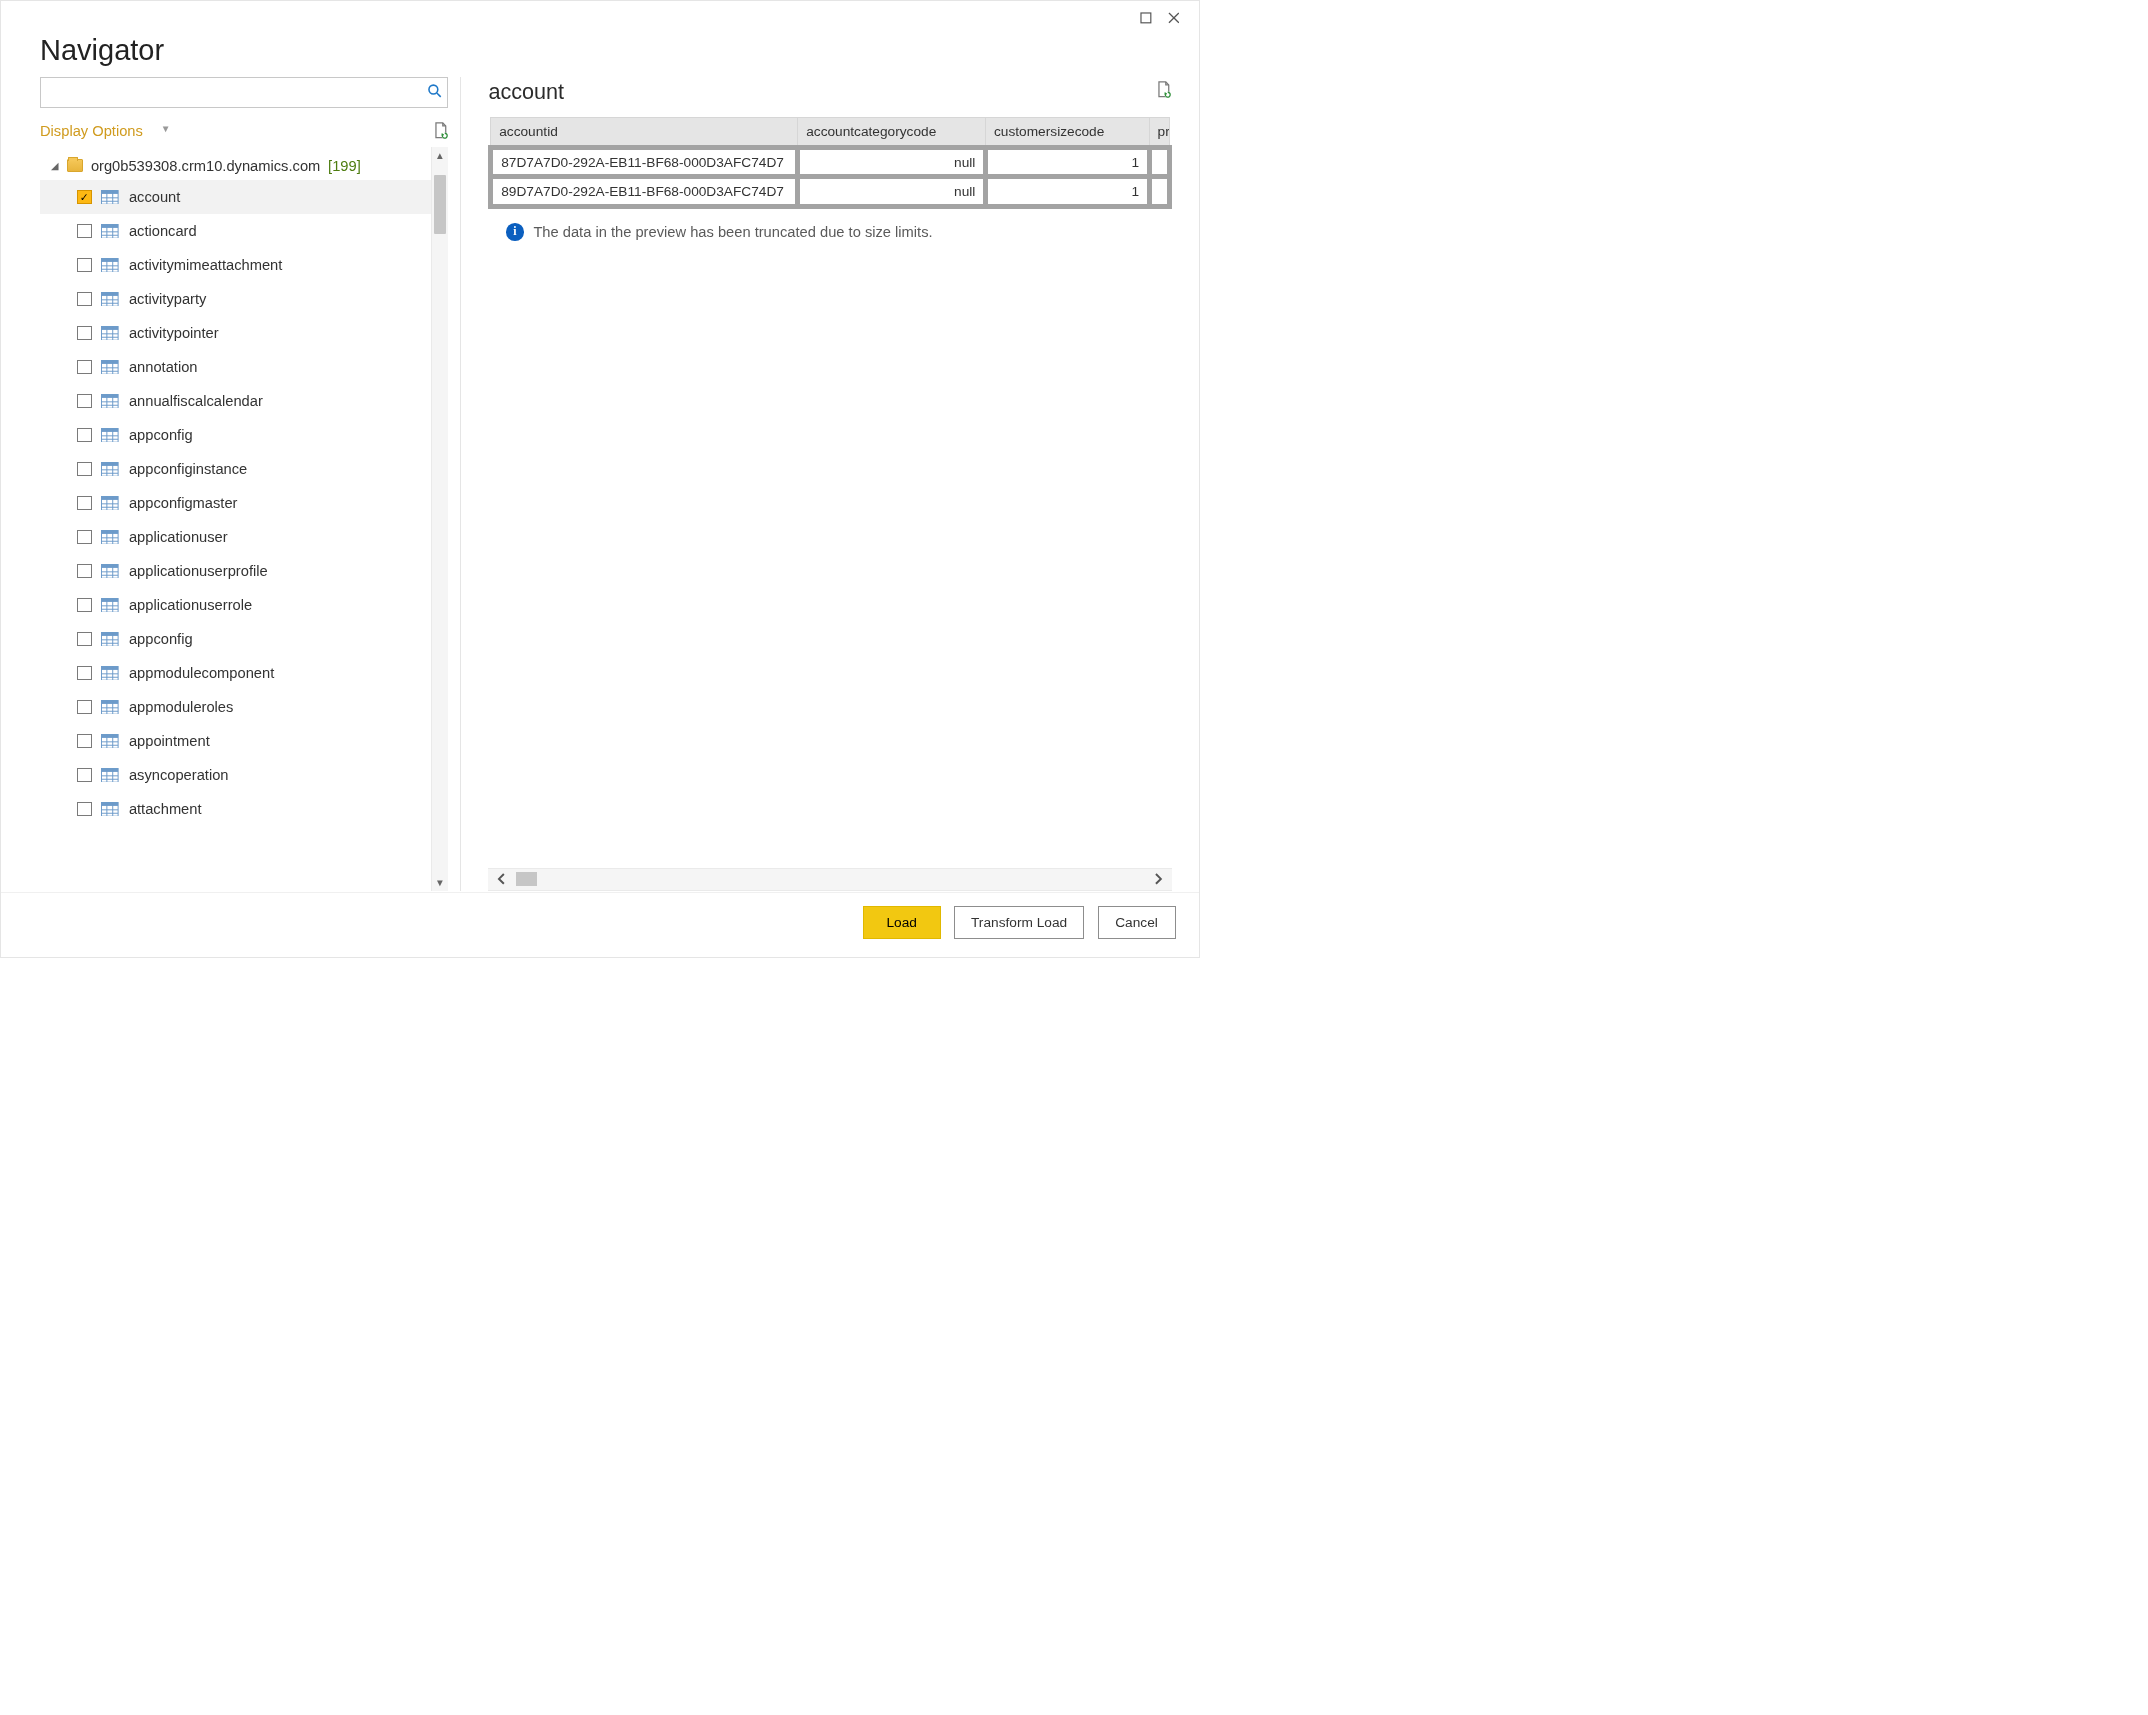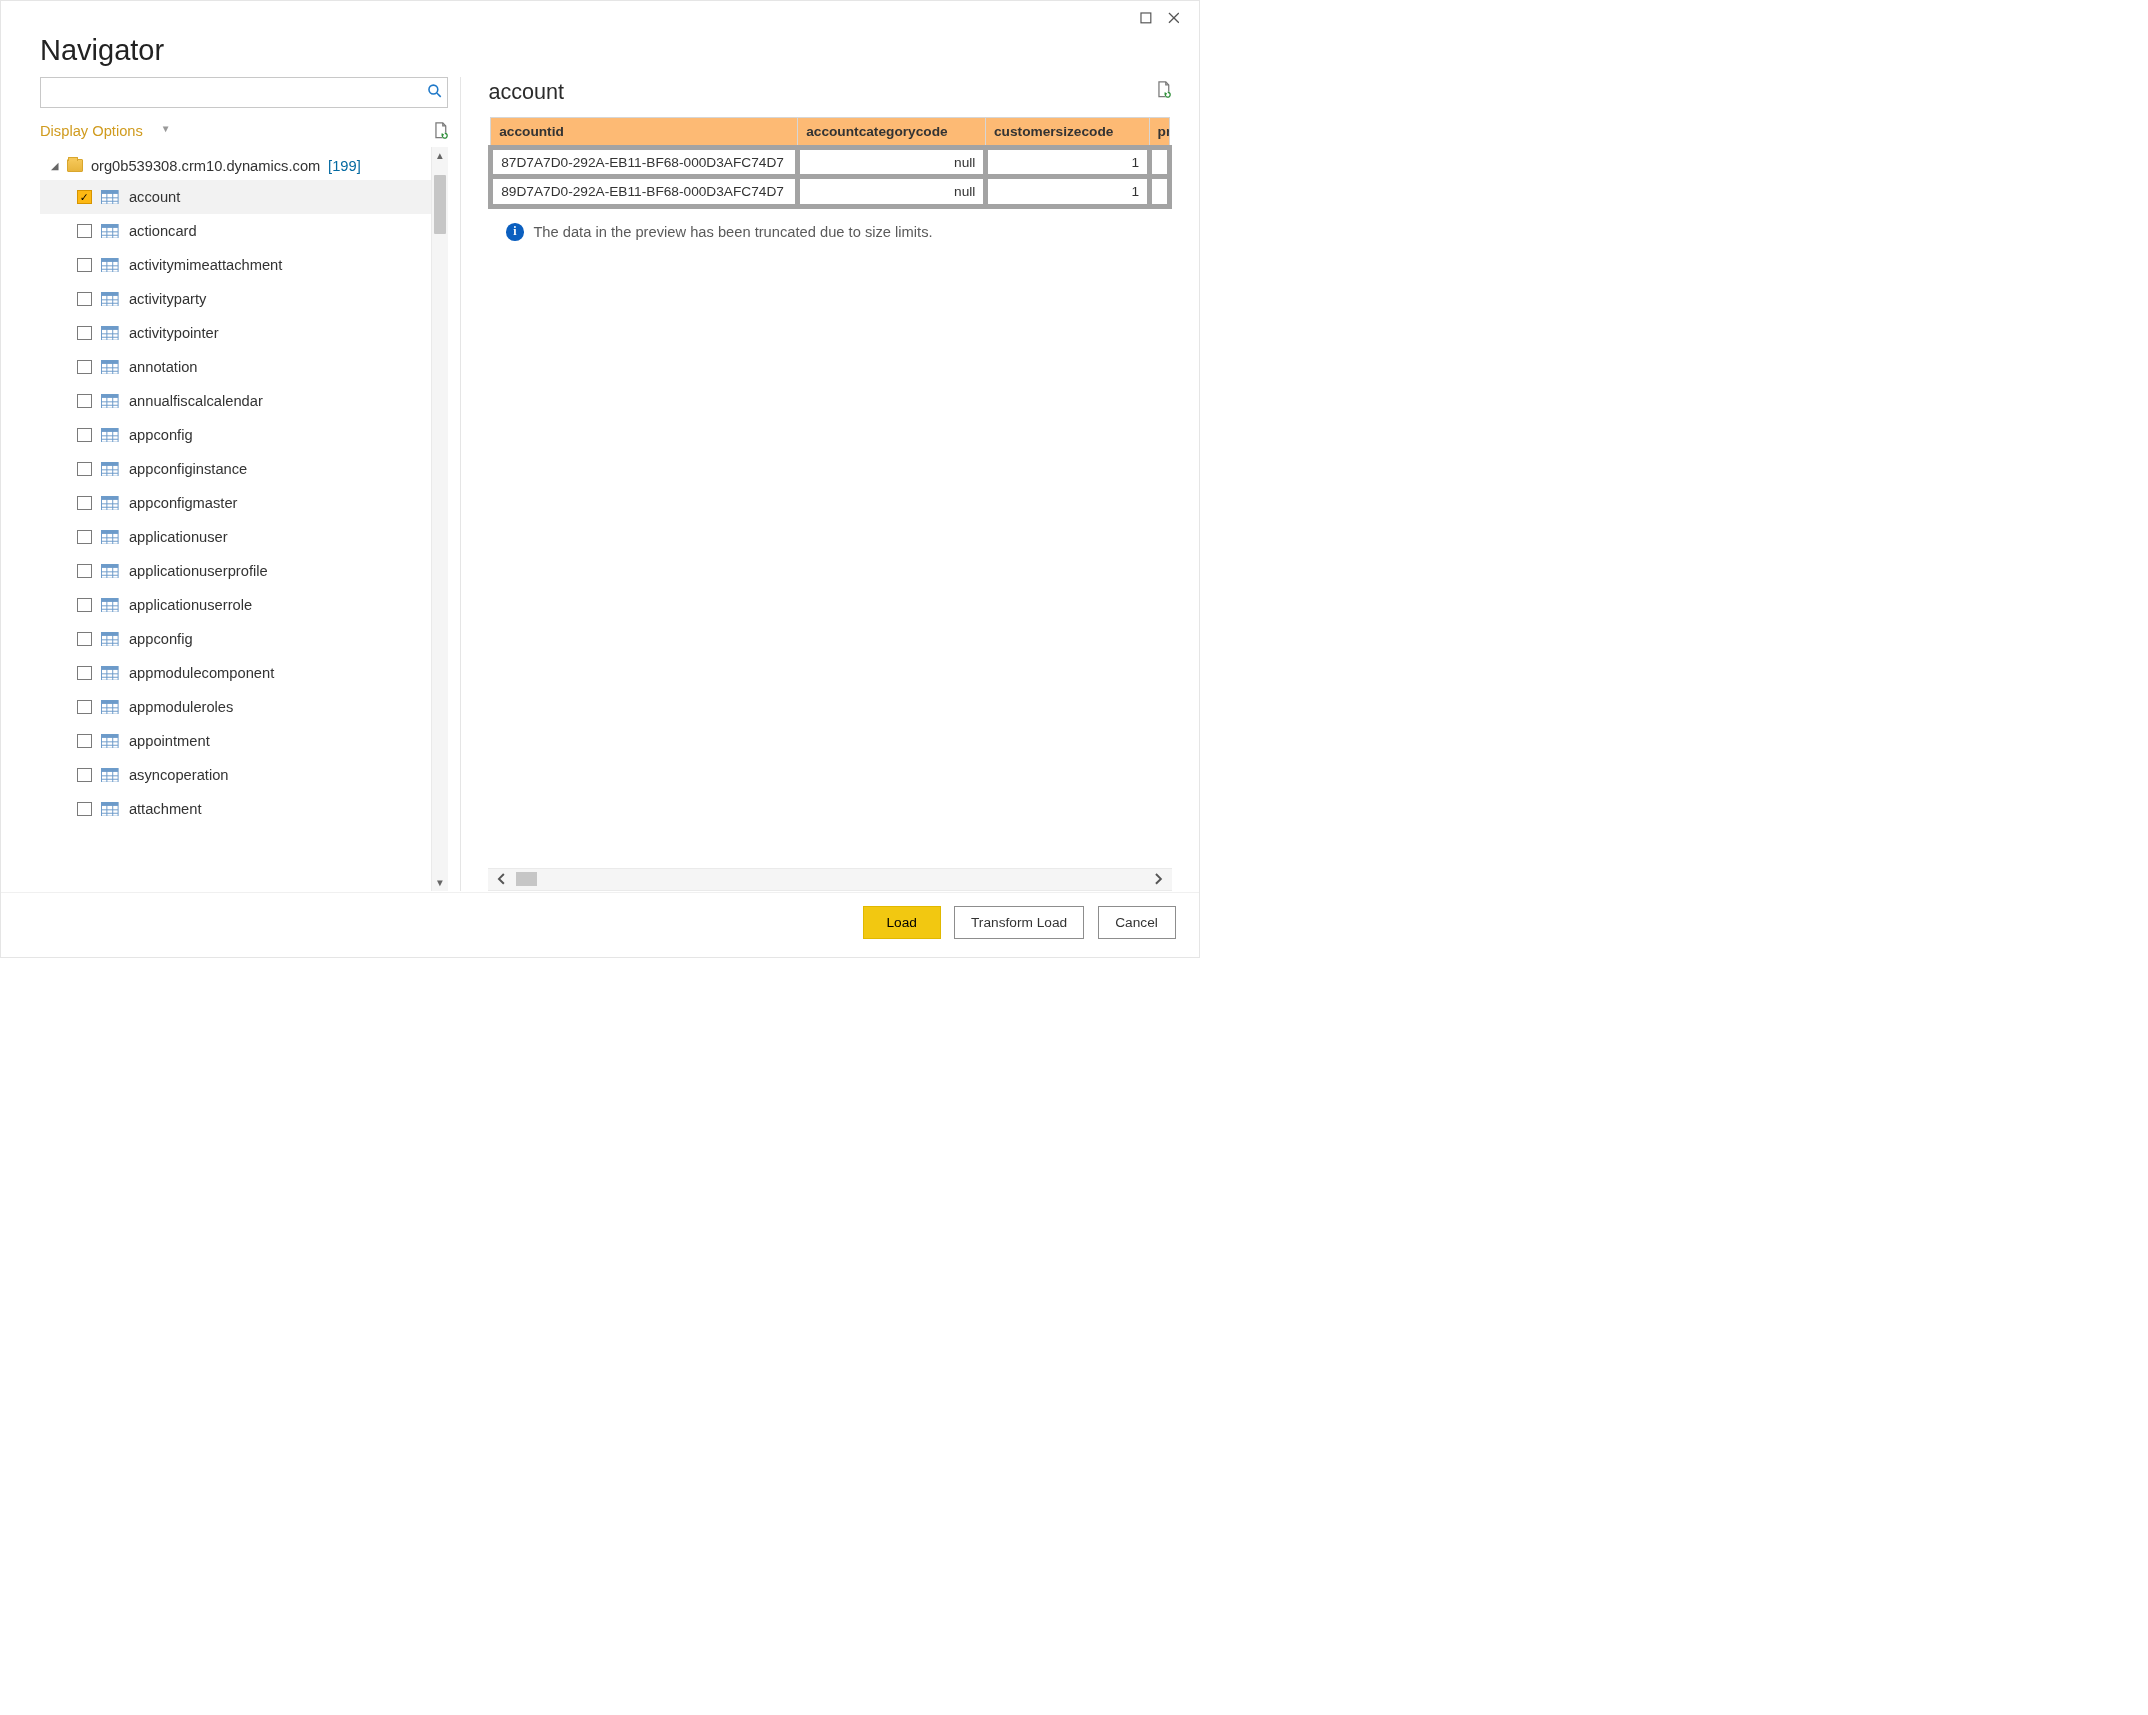--- a/index.html
+++ b/index.html
@@ -137,21 +137,21 @@
     content:"";
     position:absolute;
     top:-2.9px; left:0;
     width:7.8px; height:2.9px;
     background:#f5c758;
     border:1px solid #d9a62d;
     border-bottom:none;
     border-radius:1px 1px 0 0;
   }
   .count-badge {
-    color: #0369a1;
+    color: #4d7c0f;
   }
   .tree-list {
     list-style: none;
     padding-left: 0;
   }
   .tree-item {
     display: flex;
     align-items: center;
     height: 34px;
     gap: 9.8px;
@@ -238,25 +238,25 @@
     color:#5d5d5d;
     cursor:pointer;
   }
   .preview-table {
     border-collapse: collapse;
     width:100%;
     table-layout: fixed;
     font-size: 13.7px;
   }
   .preview-table th {
-    background: #fdba74;
+    background: #e5e5e5;
     border: 1px solid #d6d6d6;
     text-align: left;
     padding: 5.9px 7.8px;
-    font-weight: 700;
+    font-weight: 400;
     color: #333;
     height: 29px;
     white-space: nowrap;
     overflow:hidden;
   }
   .preview-table td {
     border: 5px solid #a3a3a3;
     padding: 4.9px 7.8px;
     height: 28px;
     white-space: nowrap;

